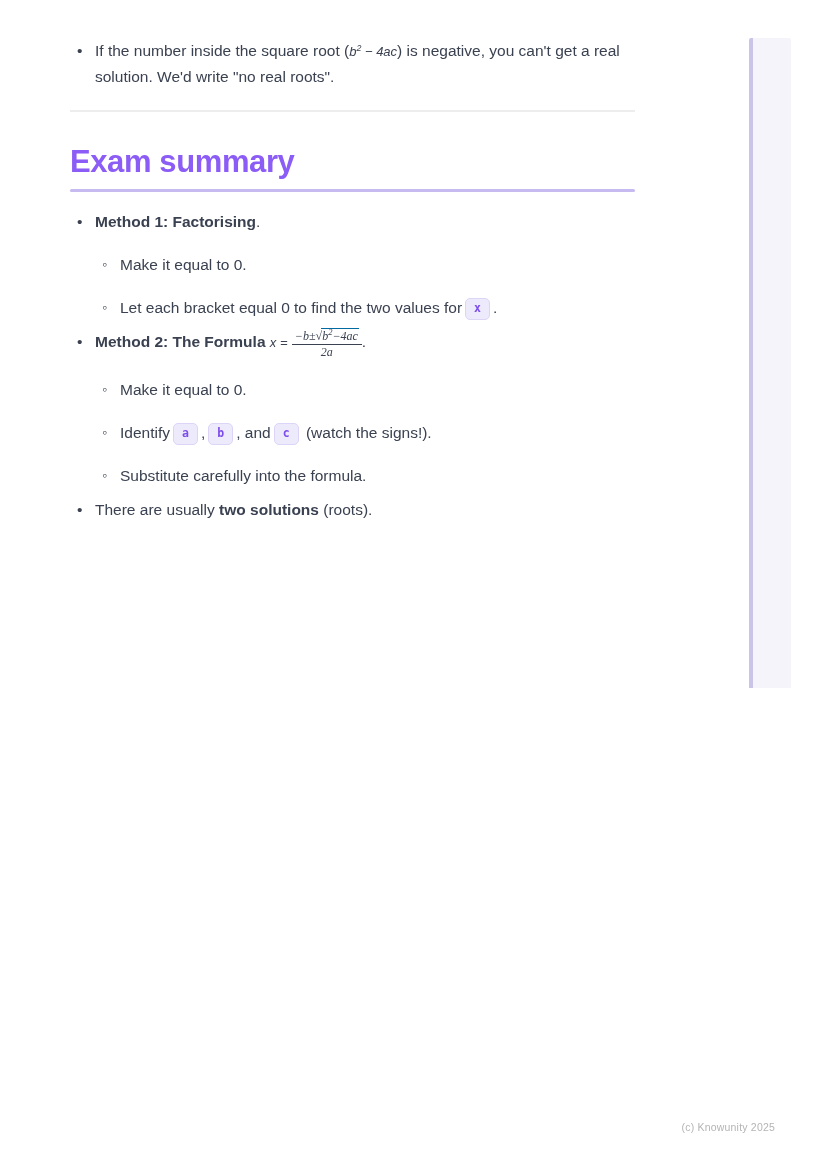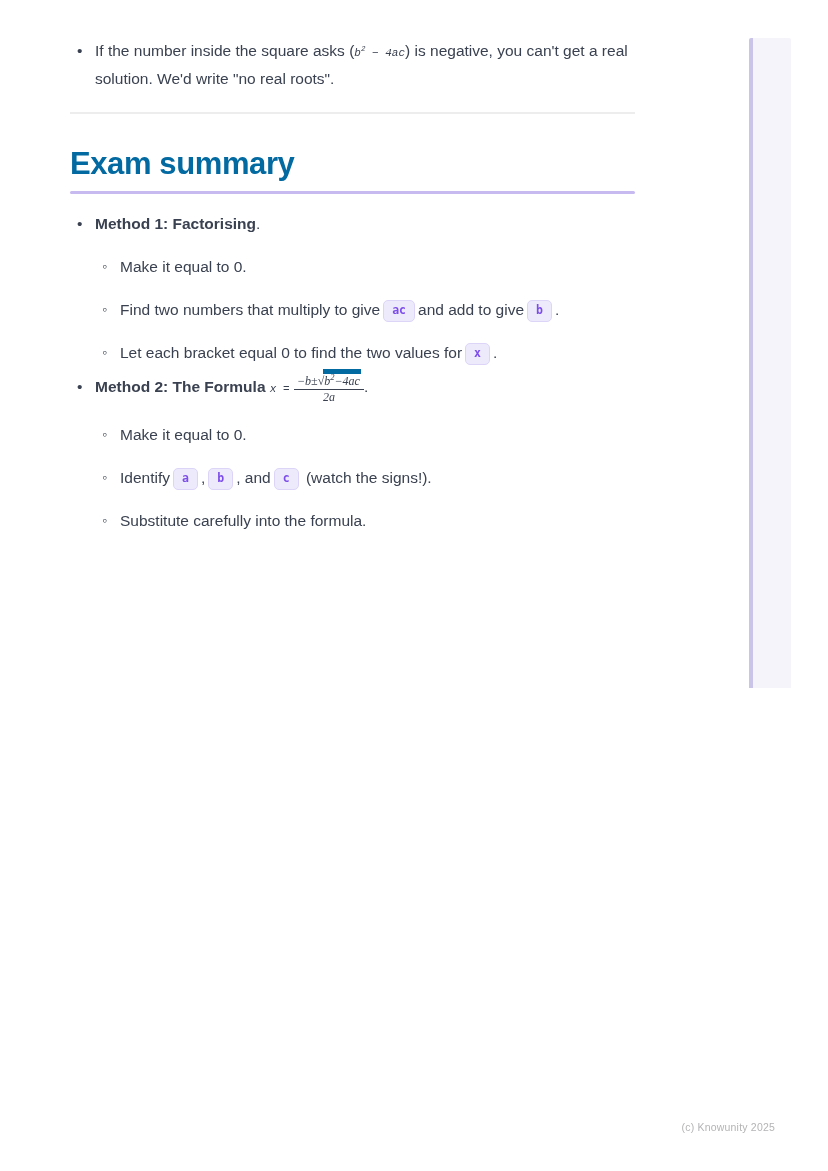--- a/index.html
+++ b/index.html
@@ -43,33 +43,33 @@
 
   .divider {
     border: none; border-top: 2px solid #ededed;
     margin: 21px 0 0 0; width: 100%;
   }
 
   .heading {
     margin: 31px 0 0 0;
     font-size: 31px; line-height: 37px;
     font-weight: 700; letter-spacing: -0.4px;
-    color: #0369a1;
+    color: #8b5cf6;
   }
   .heading-rule {
     margin-top: 9px; height: 3px; width: 100%;
     background: #c7baf1; border-radius: 2px;
   }
 
   b, .bold { font-weight: 700; }
 
   
   .m {
-    font-family: Liberation Mono, monospace;
-    font-style: italic; font-size: 11px; white-space: nowrap;
+    font-family: Liberation Sans, sans-serif;
+    font-style: italic; font-size: 13px; white-space: nowrap;
   }
   .m sup { font-size: 0.68em; line-height: 0; vertical-align: super; }
 
   
   .code-badge {
     display: inline-block;
     font-family: "DejaVu Sans Mono", monospace;
     font-weight: 700; font-size: 11.5px; line-height: 15px;
     color: #7c4dea;
     background: #edeafc;
@@ -83,66 +83,66 @@
   
   .frac {
     display: inline-block; vertical-align: -9px;
     text-align: center;
     font-family: "Liberation Serif", serif; font-style: italic;
     font-size: 12px; line-height: 1.1; white-space: nowrap;
   }
   .frac .num { display: block; border-bottom: 1px solid #3a4150; padding: 1px 3px 1px; }
   .frac .den { display: block; padding-top: 1px; }
   .frac sup { font-size: 8.5px; line-height: 0; vertical-align: super; }
-  .rad { border-top: 5px solid #0369a1; padding: 0 1px; }
+  .rad { border-top: 1px solid #0369a1; padding: 0 1px; }
   .sqrt-sign { margin-right: -1px; }
 
   .footer {
     position: absolute; right: 53px; bottom: 38px;
     font-size: 10.5px; line-height: 12px;
     color: #b4b4b6; letter-spacing: 0.2px;
   }
 </style>
 </head>
 <body>
 
 <div class="page">
 
   <div class="side-strip"></div>
 
   <div class="content">
 
     <ul class="lst">
-      <li><span>If the number inside the square asks (</span><span class="m"><span>b</span><sup>2</sup><span> − 4ac</span></span><span>) is negative, you can't get a real solution. We'd write "no real roots".</span></li>
+      <li><span>If the number inside the square root (</span><span class="m"><span>b</span><sup>2</sup><span> − 4ac</span></span><span>) is negative, you can't get a real solution. We'd write "no real roots".</span></li>
     </ul>
 
     <hr class="divider">
 
     <h1 class="heading">Exam summary</h1>
     <div class="heading-rule"></div>
 
     <ul class="lst summary">
 
 
       <li><span class="bold">Method 1: Factorising</span><span>.</span>
         <ul class="sub">
           <li>Make it equal to 0.</li>
-          <li><span>Find two numbers that multiply to give</span><span class="code-badge">ac</span><span>and add to give</span><span class="code-badge">b</span><span>.</span></li>
           <li><span>Let each bracket equal 0 to find the two values for</span><span class="code-badge">x</span><span>.</span></li>
         </ul>
       </li>
 
       <li><span class="bold">Method 2: The Formula</span> <span class="m">x =</span> <span class="frac"><span class="num"><span>−b±</span><span class="sqrt-sign">√</span><span class="rad"><span>b</span><sup>2</sup><span>−4ac</span></span></span><span class="den">2a</span></span><span>.</span>
         <ul class="sub">
           <li>Make it equal to 0.</li>
           <li><span>Identify</span><span class="code-badge">a</span><span>,</span><span class="code-badge">b</span><span>, and</span><span class="code-badge">c</span> <span>(watch the signs!).</span></li>
           <li>Substitute carefully into the formula.</li>
         </ul>
       </li>
 
+      <li><span>There are usually</span> <span class="bold">two solutions</span> <span>(roots).</span></li>
 
 
     </ul>
   </div>
 
   <div class="footer">(c) Knowunity 2025</div>
 
 </div>
 
 </body></html>

